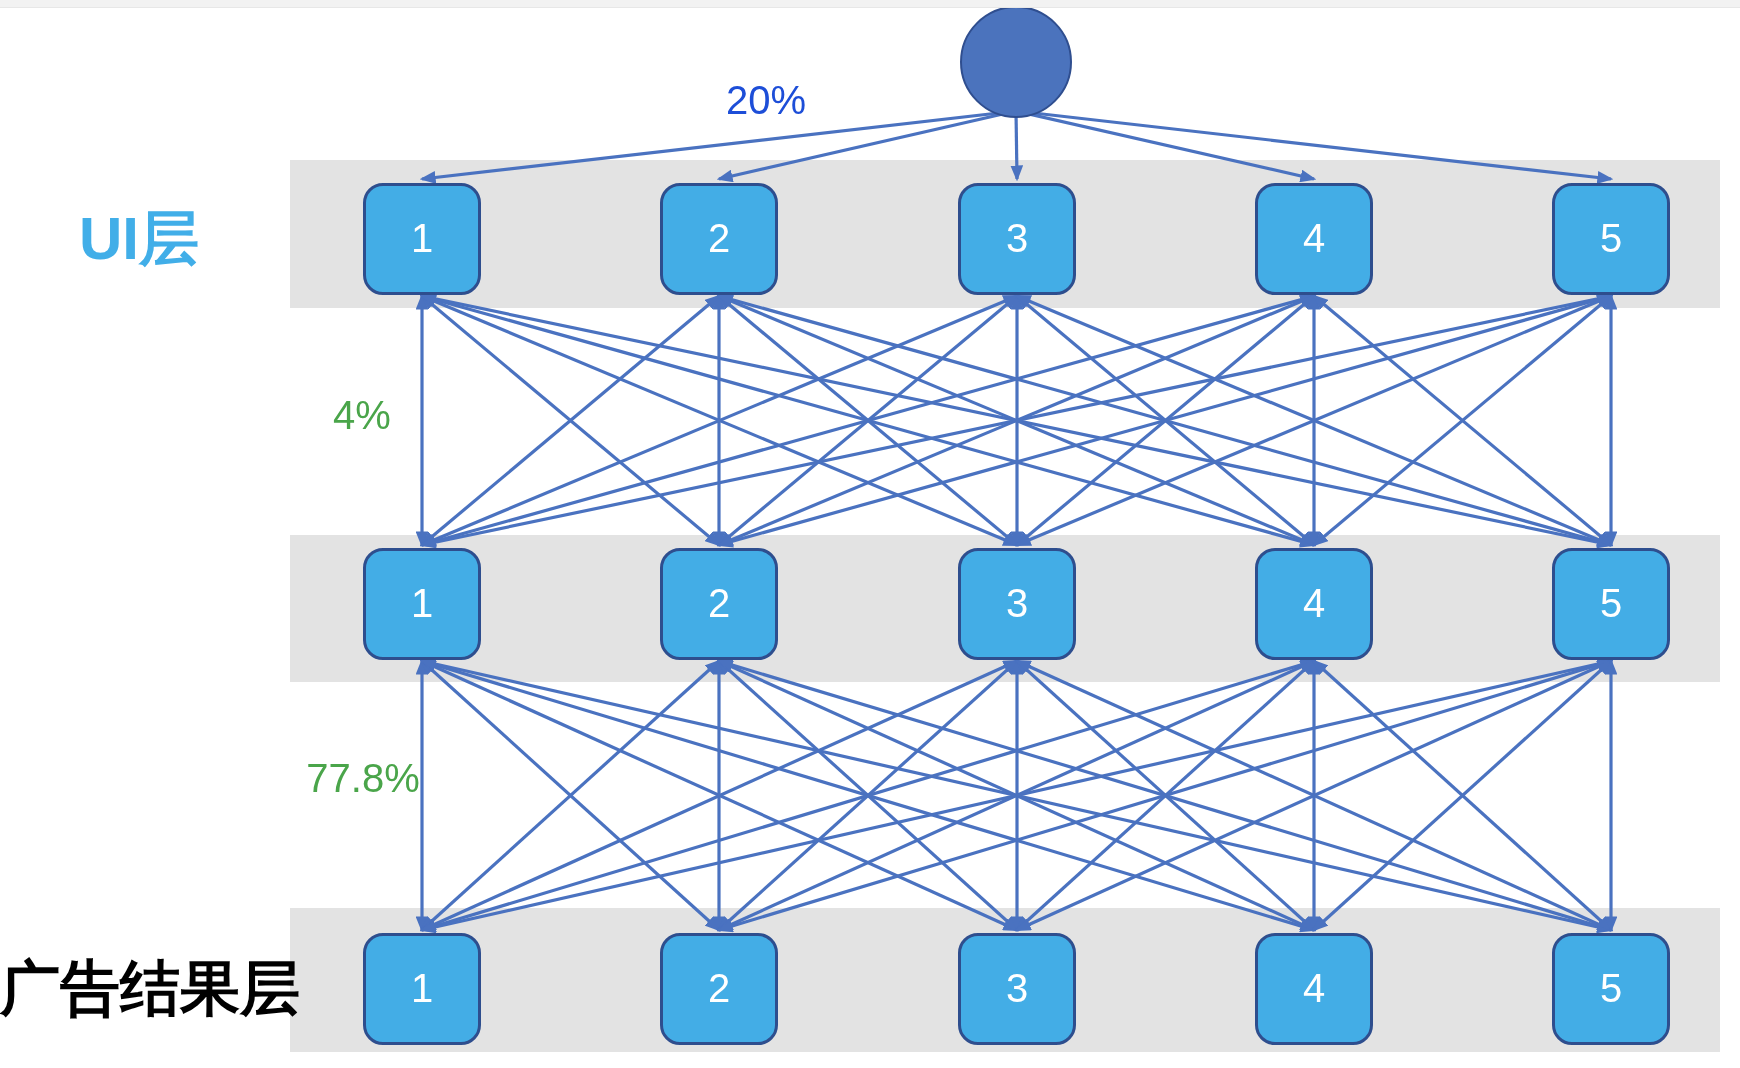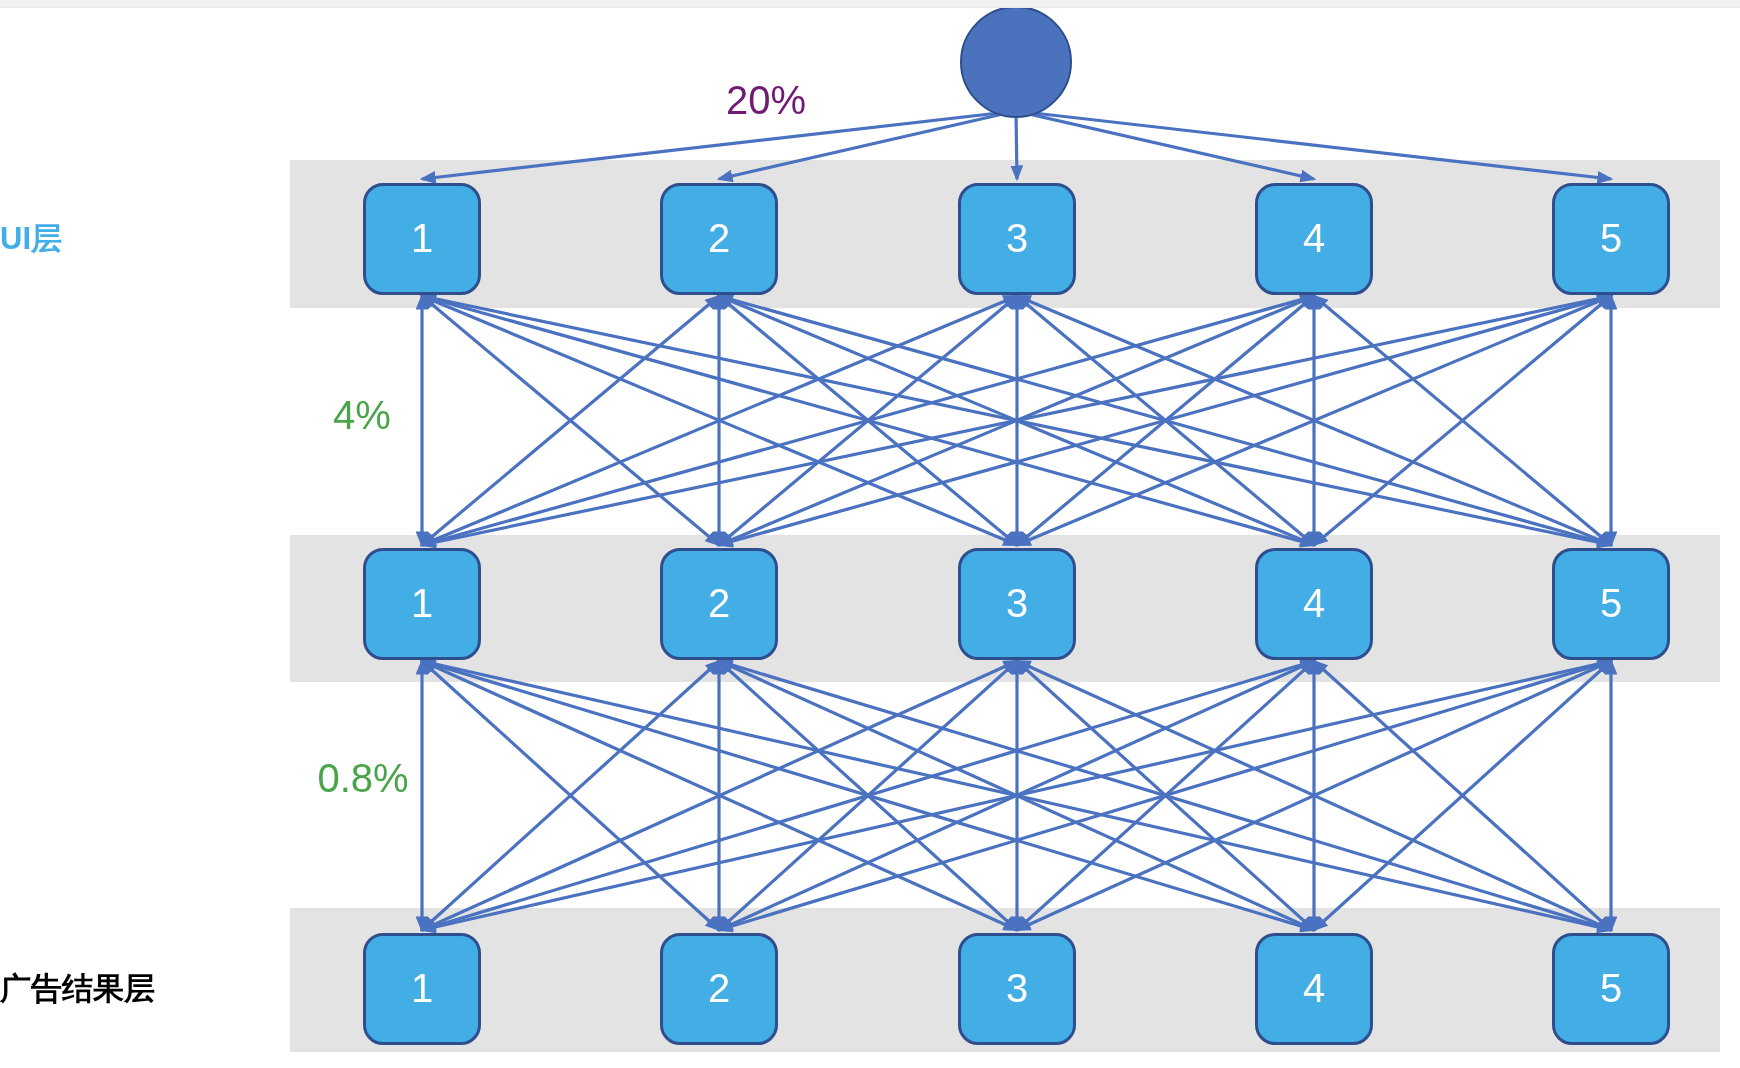--- a/index.html
+++ b/index.html
@@ -25,22 +25,22 @@
     border: 3px solid;
     text-align: center;
     font-size: 40px;
     font-weight: 400;
     letter-spacing: 0px;
     z-index: 2;
   }
   .row-label {
     position: absolute;
     left: 0; width: 278px;
-    text-align: left;
-    font-size: 31px;
+    text-align: center;
+    font-size: 60px;
     font-weight: bold;
     transform: translateY(-50%);
     z-index: 3;
     white-space: nowrap;
   }
   .pct-label {
     position: absolute;
     font-size: 40px;
     font-weight: 400;
     transform: translate(-50%, -50%);
@@ -140,16 +140,16 @@
       <div class="node" style="left: 363px; top: 933px; width: 118px; height: 112px; line-height: 104px; border-radius: 20px; background: rgb(67, 173, 230); border-color: rgb(46, 78, 142); color: rgb(255, 255, 255);">1</div>
       <div class="node" style="left: 660px; top: 933px; width: 118px; height: 112px; line-height: 104px; border-radius: 20px; background: rgb(67, 173, 230); border-color: rgb(46, 78, 142); color: rgb(255, 255, 255);">2</div>
       <div class="node" style="left: 958px; top: 933px; width: 118px; height: 112px; line-height: 104px; border-radius: 20px; background: rgb(67, 173, 230); border-color: rgb(46, 78, 142); color: rgb(255, 255, 255);">3</div>
       <div class="node" style="left: 1255px; top: 933px; width: 118px; height: 112px; line-height: 104px; border-radius: 20px; background: rgb(67, 173, 230); border-color: rgb(46, 78, 142); color: rgb(255, 255, 255);">4</div>
       <div class="node" style="left: 1552px; top: 933px; width: 118px; height: 112px; line-height: 104px; border-radius: 20px; background: rgb(67, 173, 230); border-color: rgb(46, 78, 142); color: rgb(255, 255, 255);">5</div>
     </div>
 
   <div class="row-label" id="row-label-0" style="top: 239px; color: rgb(65, 174, 232);">UI层</div>
   <div class="row-label" id="row-label-2" style="top: 989px; color: #000000;">广告结果层</div>
 
-  <div class="pct-label" id="pct-0" style="left: 766px; top: 100px; color: #701a75;">20%</div>
+  <div class="pct-label" id="pct-0" style="left: 766px; top: 100px; color: #1d4ed8;">20%</div>
   <div class="pct-label" id="pct-1" style="left: 362px; top: 415px; color: rgb(74, 165, 74);">4%</div>
-  <div class="pct-label" id="pct-2" style="left: 363px; top: 778px; color: rgb(74, 165, 74);">0.8%</div>
+  <div class="pct-label" id="pct-2" style="left: 363px; top: 778px; color: rgb(74, 165, 74);">77.8%</div>
 </div>
 
 </body></html>

